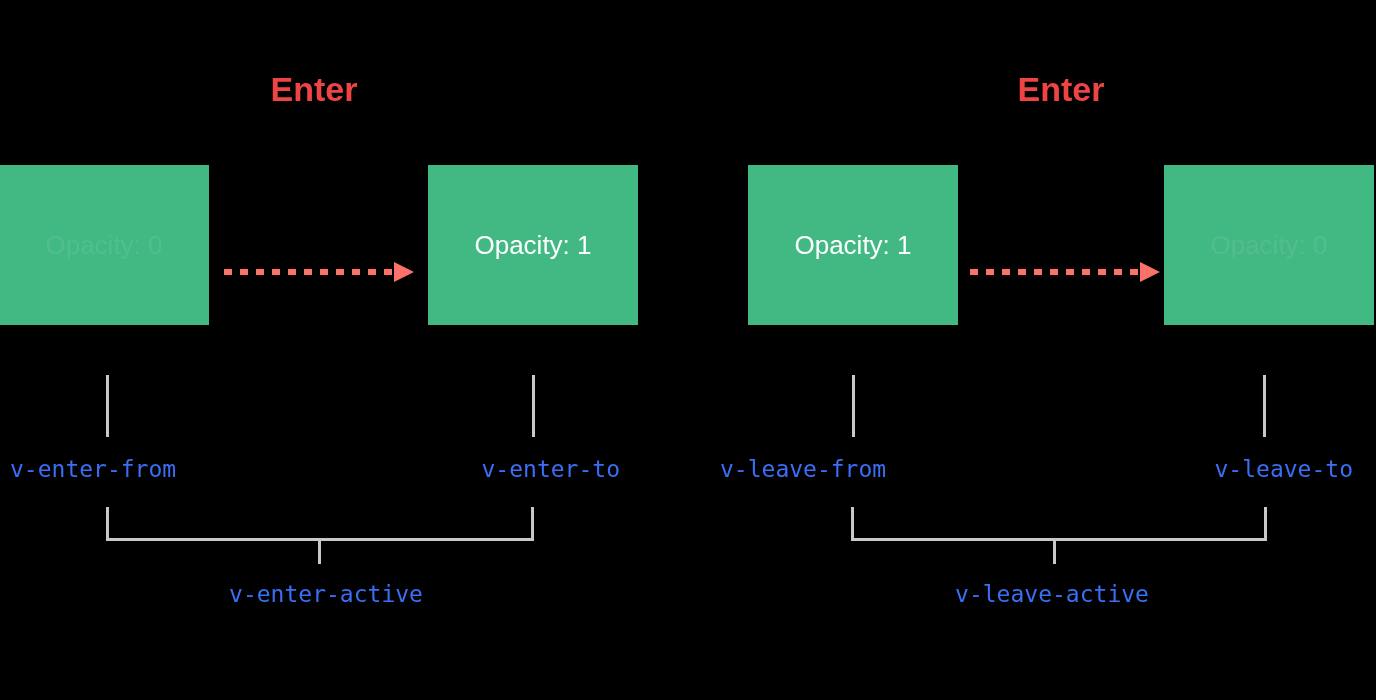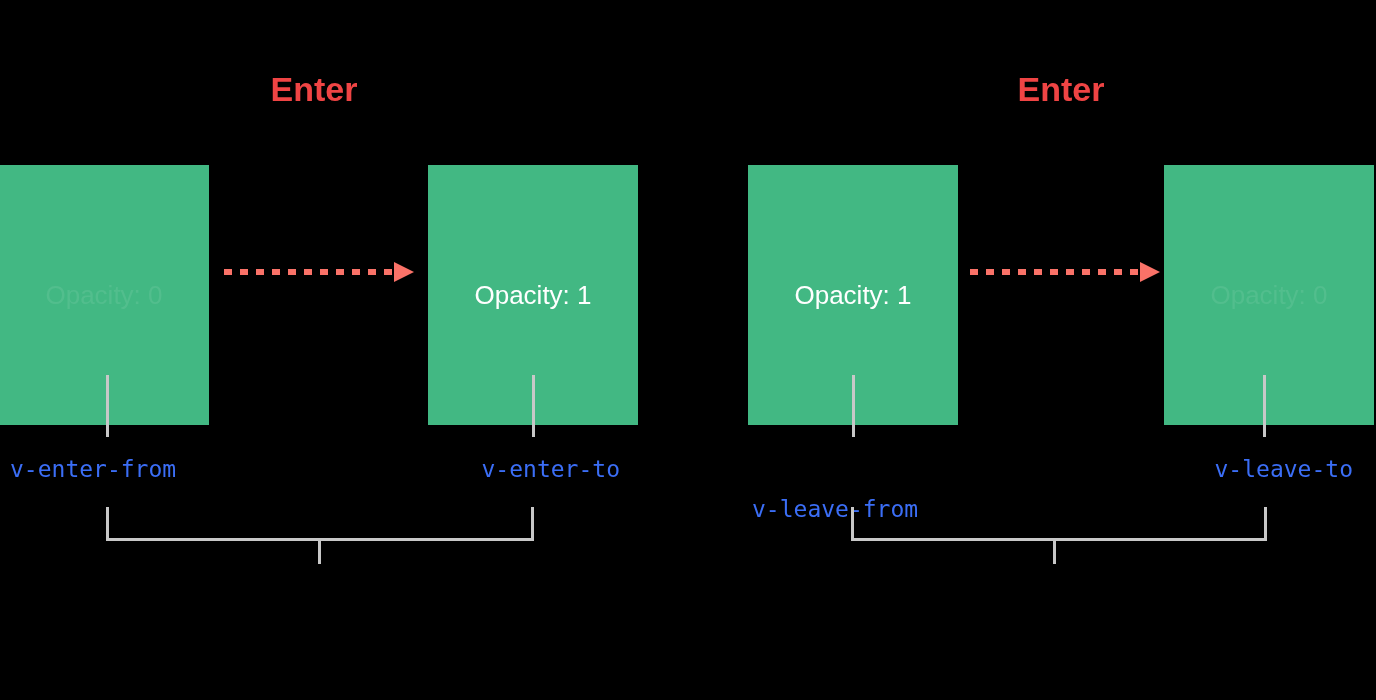--- a/index.html
+++ b/index.html
@@ -30,21 +30,21 @@
     color: #ef4444;
     white-space: nowrap;
     text-align: center;
     transform: translateX(-50%);
   }
 
   
   .state-box {
     position: absolute;
     width: 210px;
-    height: 260px;
+    height: 160px;
     background: #42b883;
     display: flex;
     align-items: center;
     justify-content: center;
     box-sizing: border-box;
   }
   .box-label {
     font-family: "Liberation Sans", sans-serif;
     font-size: 26px;
     line-height: 30px;
@@ -152,23 +152,25 @@
 
   <div class="leader-line" style="left:106px; top:375px; height:62px;"></div>
   <div class="leader-line" style="left:532px; top:375px; height:62px;"></div>
   <div class="leader-line" style="left:852px; top:375px; height:62px;"></div>
   <div class="leader-line" style="left:1263px; top:375px; height:62px;"></div>
 
   <div class="class-label align-left" style="left:10px; top:456px;text-align:center;">v-enter-from</div>
 
   <div class="class-label align-right" style="left:620px; top:456px;">v-enter-to</div>
 
-  <div class="class-label align-left" style="left:752px; top:456px;margin-top:40px;">v-leave-from</div>
+  <div class="class-label align-left" style="left:720px; top:456px;">v-leave-from</div>
 
   <div class="class-label align-right" style="left:1353px; top:456px;">v-leave-to</div>
 
   <div class="bracket" style="left:106px; top:507px; width:428px; height:34px;"></div>
   <div class="bracket-stem" style="left:318px; top:538px; height:26px;"></div>
+  <div class="class-label align-center" style="left:326px; top:581px;">v-enter-active</div>
 
   <div class="bracket" style="left:851px; top:507px; width:416px; height:34px;"></div>
   <div class="bracket-stem" style="left:1053px; top:538px; height:26px;"></div>
+  <div class="class-label align-center" style="left:1052px; top:581px;">v-leave-active</div>
 
 </div>
 
 </body></html>

